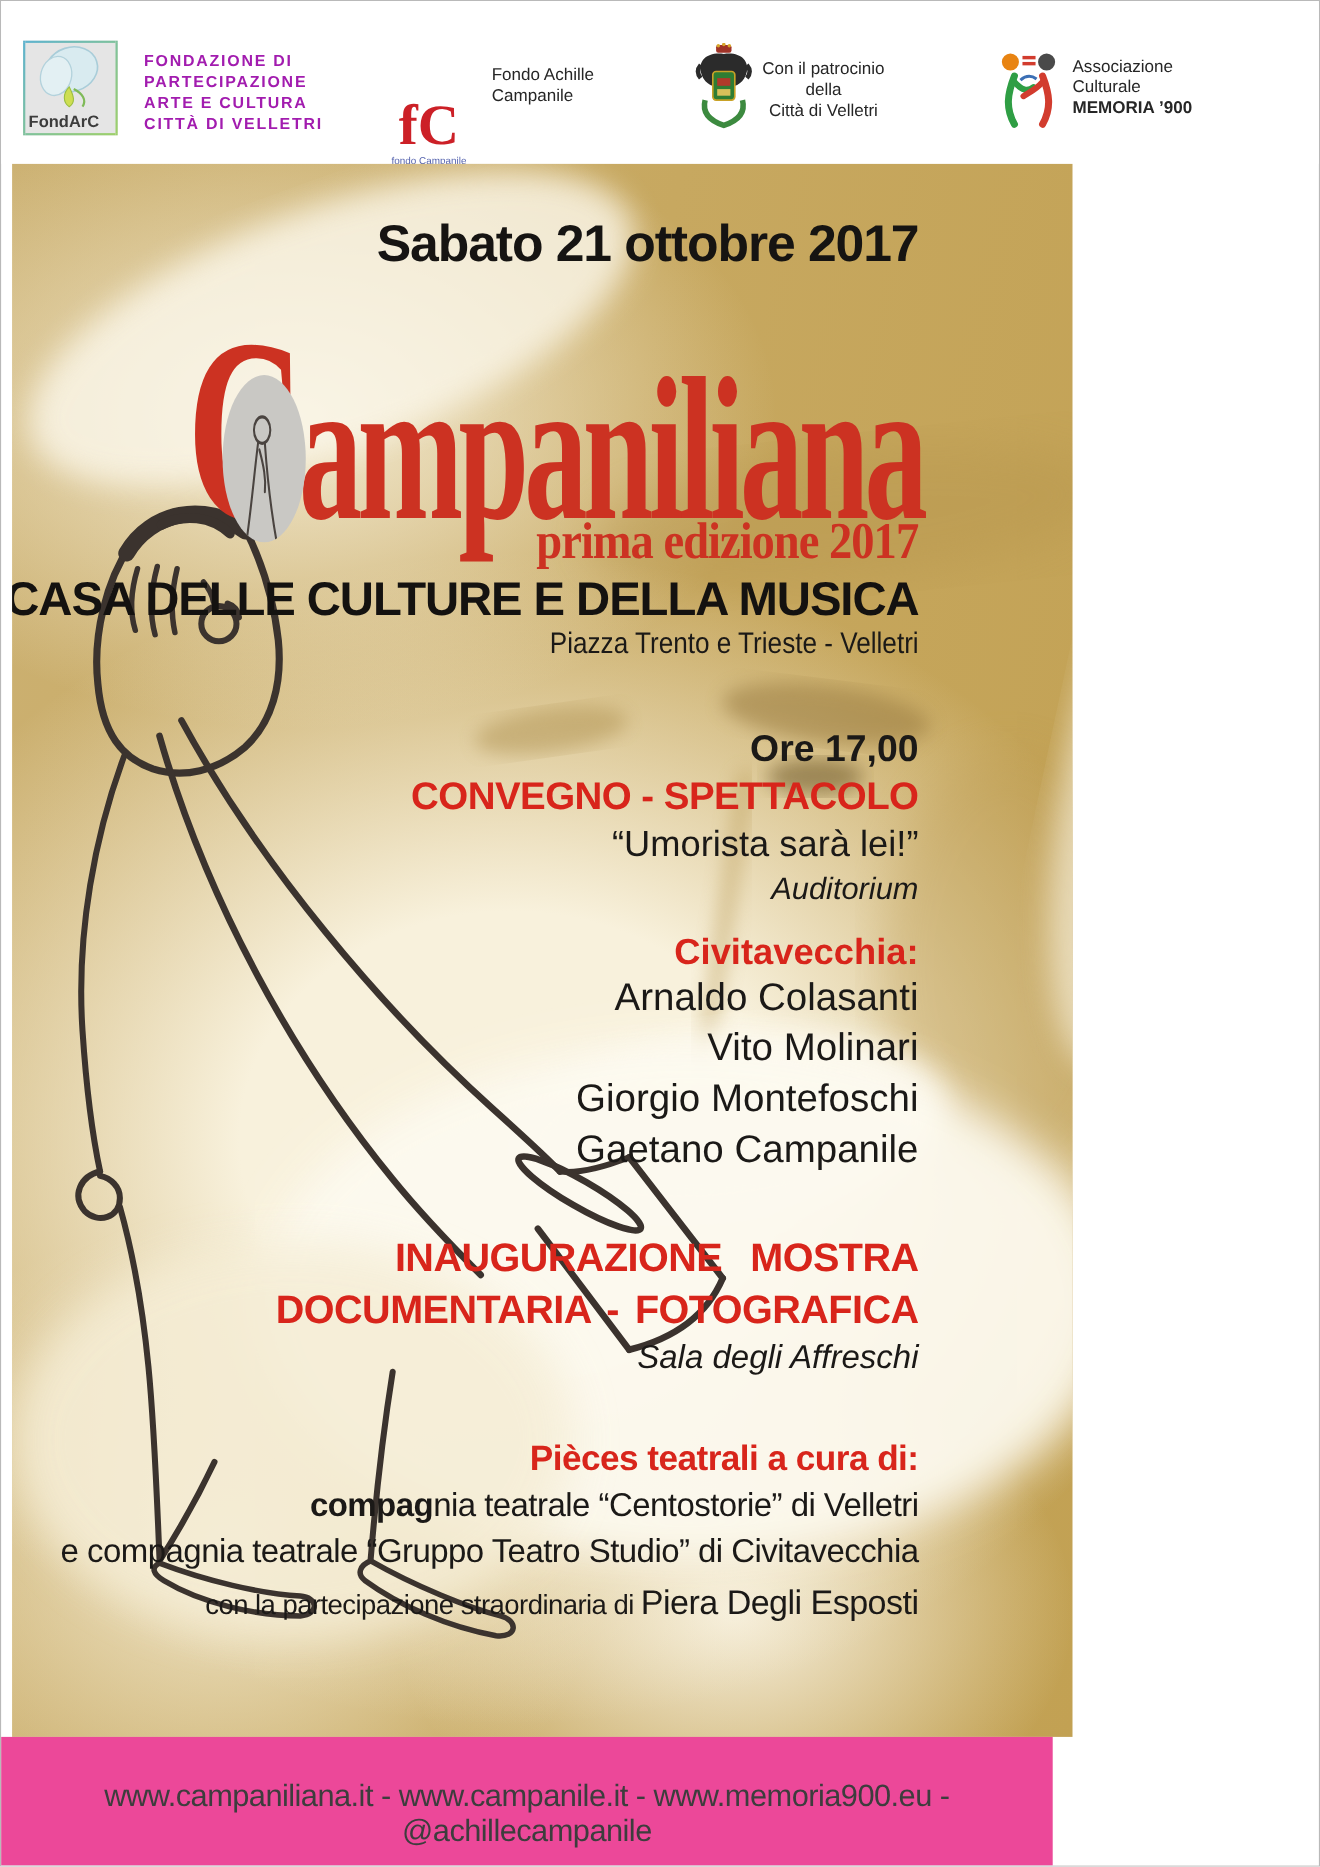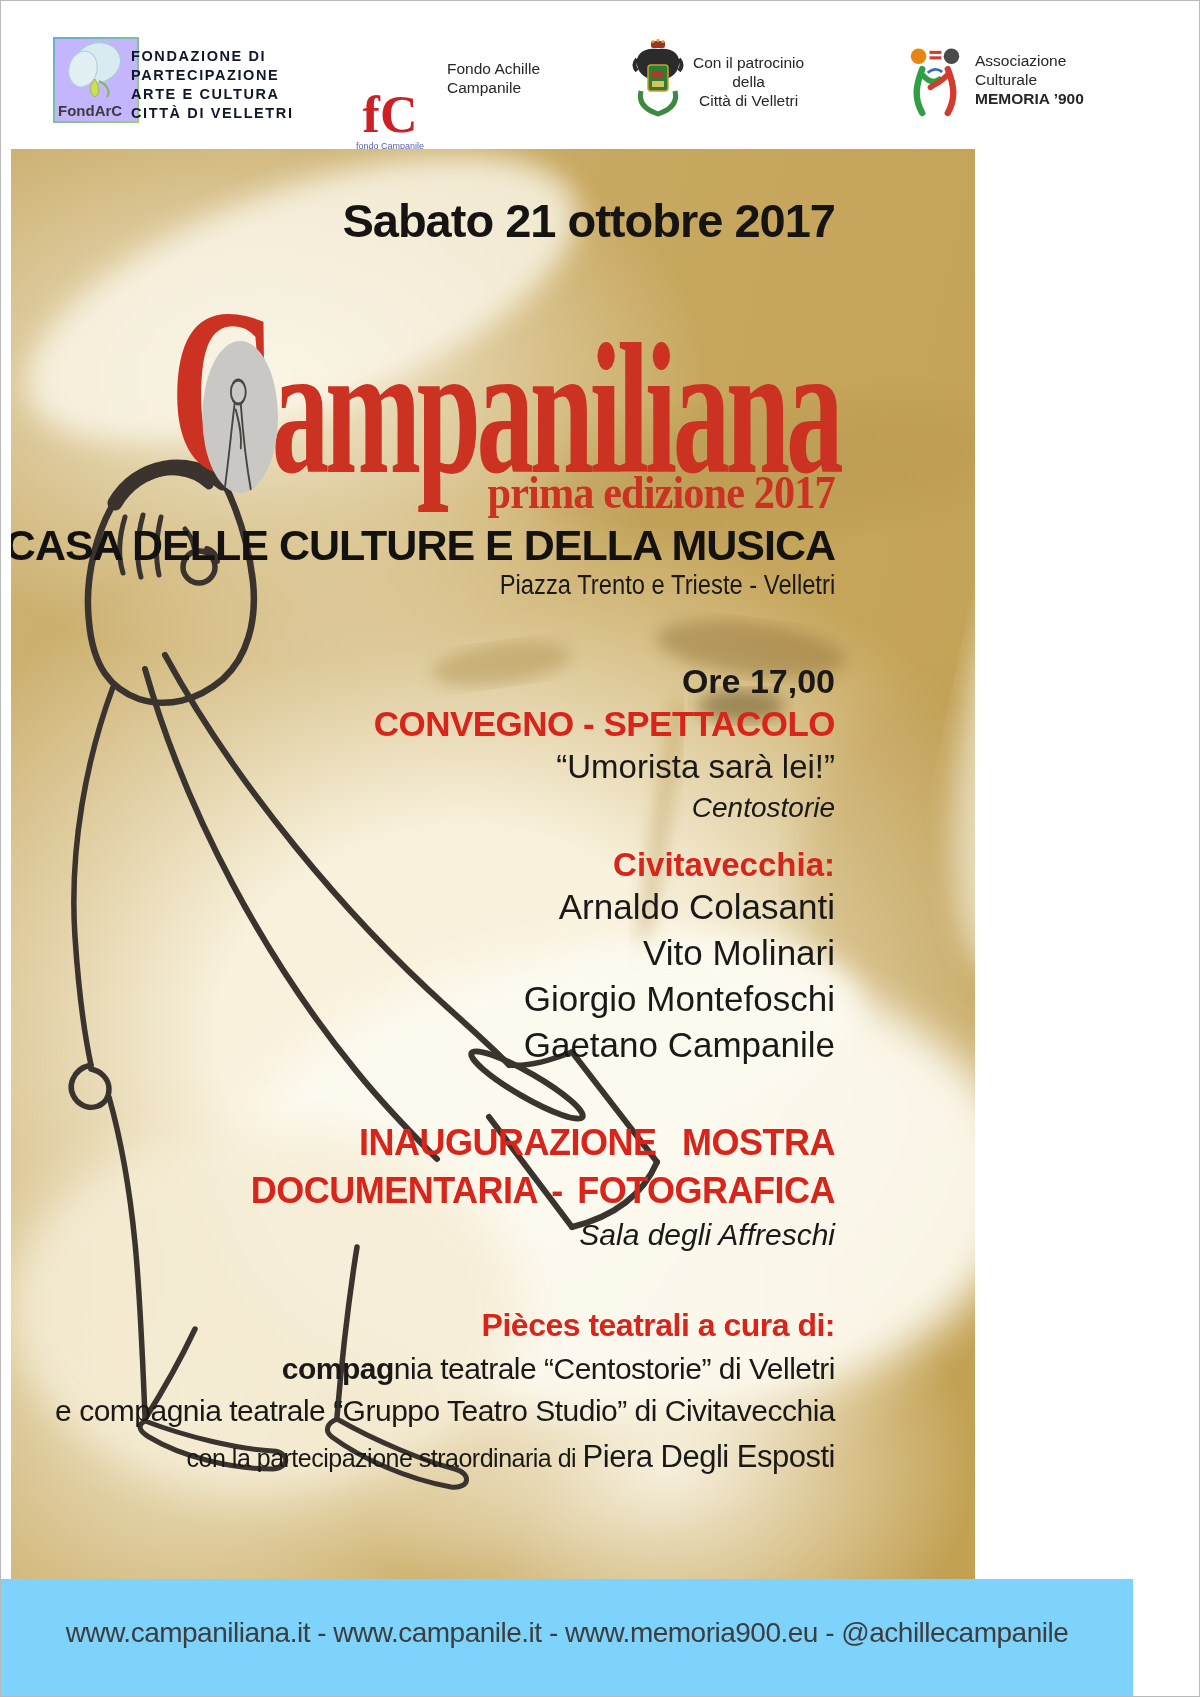--- a/index.html
+++ b/index.html
@@ -1,24 +1,24 @@
 <!DOCTYPE html>
 <html><head>
 <meta charset="utf-8">
 <style>
   html,body{margin:0;padding:0;background:#fff;}
   .page{position:relative;width:1198px;height:1695px;border:1px solid #b9b9b9;background:#fff;
         font-family:"Liberation Sans",sans-serif;overflow:hidden;}
   
   .topbar{position:absolute;left:0;top:0;width:1198px;height:148px;background:#fff;}
   .logo-group{position:absolute;display:flex;align-items:center;}
-  .fondarc-mark{position:absolute;left:52px;top:36px;width:82px;height:82px;background:#c4b5fd;
+  .fondarc-mark{position:absolute;left:20px;top:36px;width:82px;height:82px;background:#e5e5e5;
     border:2px solid #79bfc4;border-image:linear-gradient(135deg,#5fb3cf,#9ed06a) 1;}
   .fondarc-label{position:absolute;left:3px;bottom:2px;font-size:15px;font-weight:bold;color:#3c3c3c;}
-  .hdr-lines{color:#0f172a;font-weight:bold;font-size:14.5px;line-height:19px;letter-spacing:1.6px;}
+  .hdr-lines{color:#a21caf;font-weight:bold;font-size:14.5px;line-height:19px;letter-spacing:1.6px;}
   .hdr-lines2{color:#262626;font-size:15.5px;line-height:19px;}
   .fc-mark{position:absolute;left:352px;top:46px;width:74px;text-align:center;margin-top:44px;}
   .fc-big{font-family:"Liberation Serif",serif;font-size:52px;line-height:48px;color:#cc2027;font-weight:bold;}
   .fc-sub{font-size:9px;color:#5563ae;margin-top:2px;white-space:nowrap;}
   .coat{position:absolute;left:630px;top:38px;}
   .mem-mark{position:absolute;left:902px;top:44px;}
   .t-fondarc{left:130px;top:46px;}
   .t-coat{left:692px;top:52px;text-align:center;}
   .bold-line{font-weight:bold;}
   
@@ -58,21 +58,21 @@
   .event2a{top:973px;font-size:36px;font-weight:bold;word-spacing:16px;letter-spacing:-.5px;}
   .event2b{top:1021px;font-size:36px;font-weight:bold;word-spacing:5px;letter-spacing:-.5px;}
   .event2-place{top:1069px;font-size:30px;font-style:italic;}
   .event3-label{top:1158px;font-size:32px;font-weight:bold;letter-spacing:-.5px;}
   .e3l1{top:1203px;font-size:30px;letter-spacing:-.5px;}
   .e3l2{top:1245px;font-size:30px;letter-spacing:-.5px;margin-left:32px;}
   .e3l3{top:1290px;font-size:25px;letter-spacing:-.5px;}
   .e3name{font-size:31px;}
   .semiB{font-weight:bold;}
   
-  .bottombar{position:absolute;left:0;top:1578px;width:1132px;height:117px;background:#7dd3fc;}
+  .bottombar{position:absolute;left:0;top:1578px;width:956px;height:117px;background:#ec4899;}
   .links{position:absolute;left:0;right:0;top:38px;text-align:center;font-size:28px;color:#3d3d3d;letter-spacing:-.5px;}
 </style>
 </head>
 <body>
 
 <div class="page">
 
   <header class="topbar">
 
     <div class="fondarc-mark">
@@ -224,21 +224,21 @@
         </span><span class="titleRest">ampaniliana</span>
       </div>
 
       <div class="line subtitle">prima edizione 2017</div>
       <div class="line venue">CASA DELLE CULTURE E DELLA MUSICA</div>
       <div class="line address">Piazza Trento e Trieste - Velletri</div>
 
       <div class="line time">Ore 17,00</div>
       <div class="line event1 red">CONVEGNO - SPETTACOLO</div>
       <div class="line event1-title">“Umorista sarà lei!”</div>
-      <div class="line event1-place">Centostorie</div>
+      <div class="line event1-place">Auditorium</div>
 
       <div class="line speakers-label red">Civitavecchia:</div>
       <div class="line speaker0">Arnaldo Colasanti</div>
       <div class="line speaker1">Vito Molinari</div>
       <div class="line speaker2">Giorgio Montefoschi</div>
       <div class="line event2a red">INAUGURAZIONE MOSTRA</div>
 
       <div class="line speaker3">Gaetano Campanile</div>
       <div class="line event2b red">DOCUMENTARIA - FOTOGRAFICA</div>
       <div class="line event2-place">Sala degli Affreschi</div>

